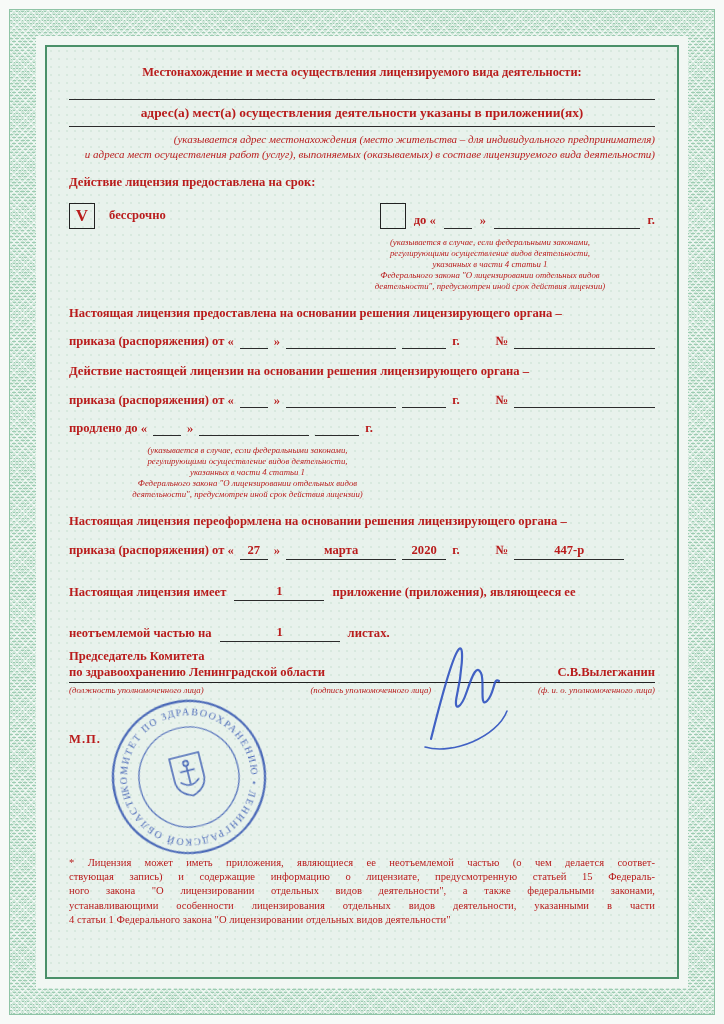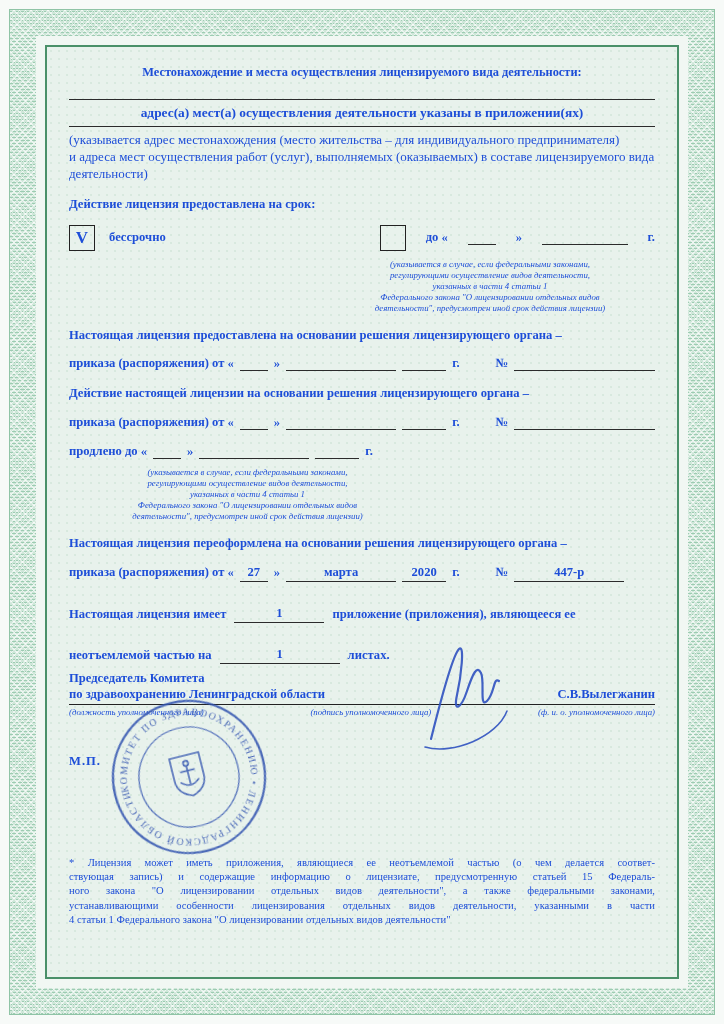--- a/index.html
+++ b/index.html
@@ -1,45 +1,45 @@
 <!DOCTYPE html>
 <html><head>
 <meta charset="utf-8">
 <style>
   *{box-sizing:border-box;}
   html,body{margin:0;padding:0;background:#9aa39d;}
   .sheet{position:relative;width:724px;height:1024px;margin:0 auto;background:#f7faf8;
-         overflow:hidden;font-family:"Liberation Serif","DejaVu Serif",serif;color:#1d4ed8;}
+         overflow:hidden;font-family:"Liberation Serif","DejaVu Serif",serif;color:#b91c1c;}
   
   .lace{position:absolute;inset:9px;background-color:#cfe7d9;
     background-image:
       repeating-linear-gradient(45deg,rgba(255,255,255,.6) 0 1px,rgba(255,255,255,0) 1px 4px),
       repeating-linear-gradient(-45deg,rgba(255,255,255,.6) 0 1px,rgba(255,255,255,0) 1px 4px),
       repeating-linear-gradient(0deg,rgba(116,182,146,.55) 0 1px,rgba(116,182,146,0) 1px 3px);
     border:1px solid #8fc4a6;}
   .paper{position:absolute;inset:36px;background:#f1f7f3;}
   .frame{position:absolute;inset:45px;border:2px solid #4a9069;background:#e8f2ec;
     background-image:radial-gradient(rgba(106,168,132,.13) 1px,rgba(0,0,0,0) 1px);
     background-size:8px 8px;}
   .content{position:absolute;inset:47px;padding:16px 22px;font-size:12.6px;line-height:1.25;}
   .b{font-weight:bold;}
   .center{text-align:center;}
   .hdr{margin-top:2px;font-size:12.4px;}
   .addr1{margin-top:8px;font-size:14.2px;}
   .addr-wrap{border-bottom:1px solid #2b2b2b;padding-bottom:3px;}
   .addr2{font-size:14.2px;}
   .banner{margin-top:18px;border-top:1px solid #2b2b2b;border-bottom:1px solid #2b2b2b;
           padding:5px 0;font-size:13.4px;font-weight:bold;text-align:center;}
-  .hint{margin-top:5px;font-size:13px;text-align:left;line-height:1.3;}
+  .hint{margin-top:5px;font-size:11px;font-style:italic;text-align:right;line-height:1.3;}
   .sec{margin-top:14px;font-weight:bold;}
   .term-row{margin-top:12px;display:flex;align-items:flex-end;}
   .term-left{display:flex;align-items:center;gap:14px;width:52%;}
   .checkbox{width:26px;height:26px;border:1.6px solid #222;display:inline-flex;align-items:center;
             justify-content:center;font-weight:bold;font-size:17px;flex:none;}
-  .term-right{flex:1;display:flex;align-items:center;gap:20px;padding-left:6px;}
+  .term-right{flex:1;display:flex;align-items:flex-end;gap:8px;padding-left:6px;}
   .blank{display:inline-block;border-bottom:1px solid #2b2b2b;height:15px;flex:none;}
   .w28{width:28px;}.w44{width:44px;}.w90{width:90px;}.w110{width:110px;}.w120{width:120px;}
   .grow{flex:1;}
   .form-line{margin-top:13px;display:flex;align-items:flex-start;gap:6px;font-weight:bold;}
   .filled{display:inline-block;border-bottom:1px solid #2b2b2b;text-align:center;
           font-weight:bold;height:17px;flex:none;}
   .note{font-size:8.8px;font-style:italic;text-align:center;line-height:1.25;}
   .note-right{margin-top:8px;margin-left:auto;width:330px;}
   .note-left{margin-top:8px;margin-left:6px;width:345px;}
   .gapL{margin-left:30px;}

